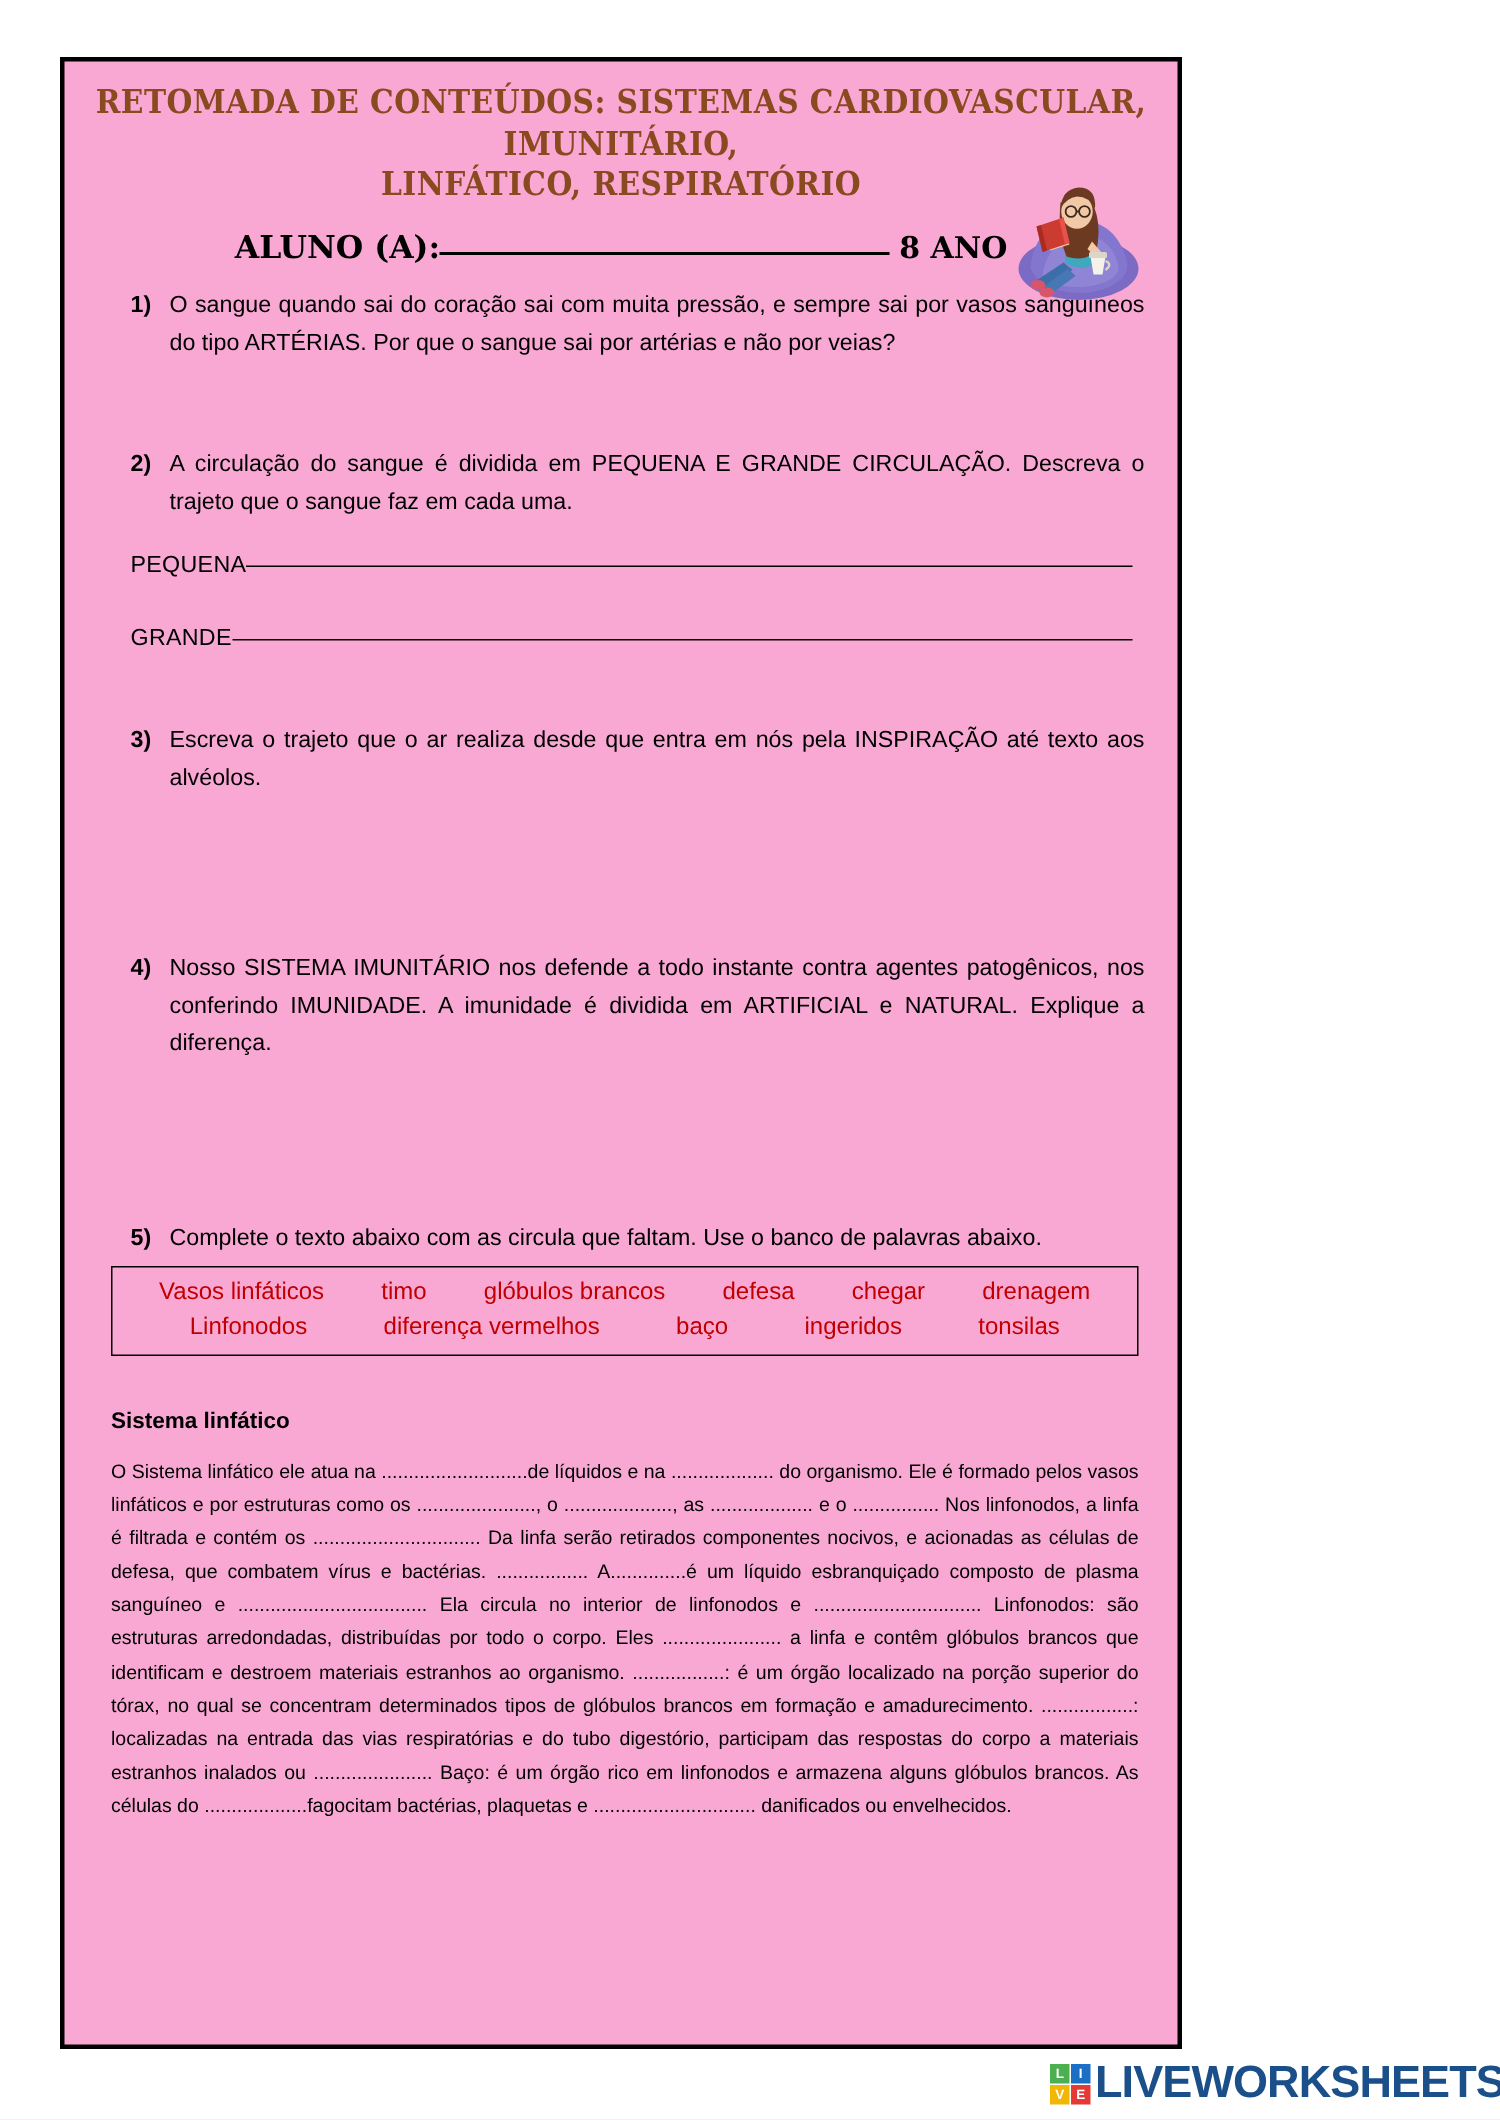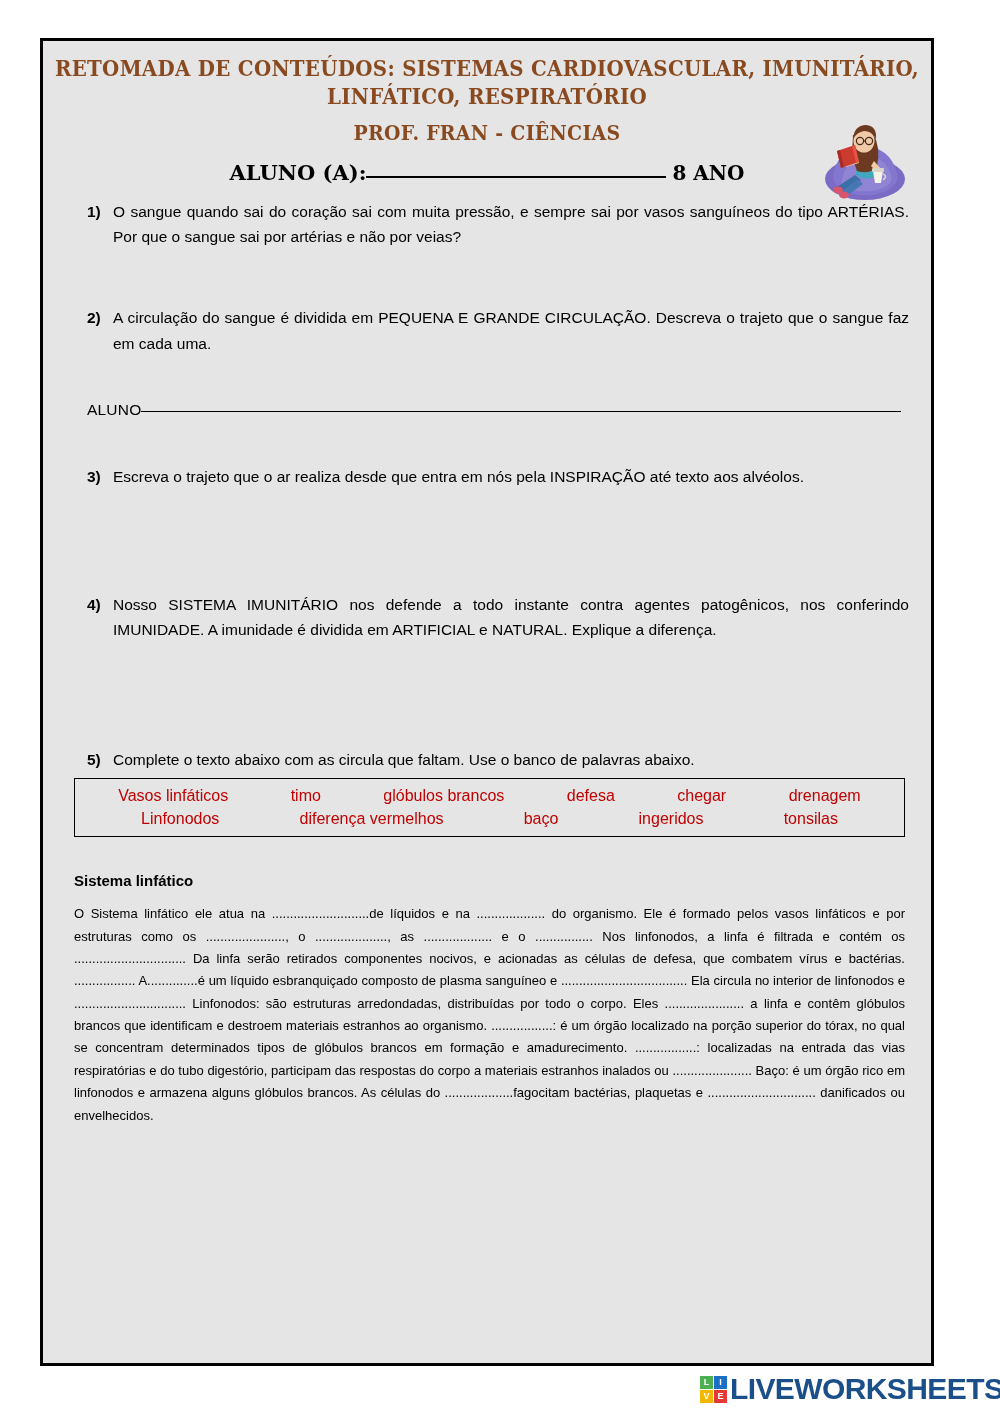--- a/index.html
+++ b/index.html
@@ -15,24 +15,24 @@
     font-family: "Liberation Sans", sans-serif;
     color: #000000;
     overflow: hidden;
   }
 
   
   #page-frame {
     position: absolute;
     left: 40px;
     top: 38px;
-    width: 894px;
+    width: 748px;
     height: 1328px;
     border: 3px solid #000000;
-    background: #e5e5e5;
+    background: #f9a8d4;
     box-sizing: border-box;
   }
 
   
   .header {
     position: relative;
     padding: 14px 10px 0 10px;
   }
   .title-line {
     font-family: "DejaVu Serif", serif;
@@ -190,21 +190,20 @@
 </style>
 </head>
 <body>
 
 <div id="page-frame">
 
   <div class="header">
 
     <div class="title-line">RETOMADA DE CONTEÚDOS: SISTEMAS CARDIOVASCULAR, IMUNITÁRIO,</div>
     <div class="title-line">LINFÁTICO, RESPIRATÓRIO</div>
-    <div class="title-line sub">PROF. FRAN - CIÊNCIAS</div>
 
     <div class="student-row">
       <span>ALUNO (A):</span><span class="underline-fill"></span><span class="grade">8 ANO</span>
     </div>
 
     <svg id="reader-illustration" viewBox="0 0 108 86" xmlns="http://www.w3.org/2000/svg">
       <ellipse cx="54" cy="62" rx="40" ry="21" fill="#7b6bc4"></ellipse>
       <path d="M22 62 Q24 34 50 30 Q78 28 86 56 Q90 72 62 78 Q30 80 22 62 Z" fill="#8376cf"></path>
       <path d="M30 66 Q34 44 52 40 Q74 38 80 58 Q84 70 60 74 Q36 76 30 66 Z" fill="#9b8fdb" opacity="0.55"></path>
 
@@ -245,23 +244,26 @@
     <span class="q-text">O sangue quando sai do coração sai com muita pressão, e sempre sai por vasos sanguíneos do tipo ARTÉRIAS. Por que o sangue sai por artérias e não por veias?</span>
   </div>
   <div class="spacer-q1"></div>
 
   <div class="q-block">
     <span class="q-num">2)</span>
     <span class="q-text">A circulação do sangue é dividida em PEQUENA E GRANDE CIRCULAÇÃO. Descreva o trajeto que o sangue faz em cada uma.</span>
   </div>
   <div class="spacer-q2"></div>
 
+  <div class="fill-row">
+    <span class="lbl">PEQUENA</span><span class="rule" style="width:780px"></span>
+  </div>
   <div style="height:24px"></div>
   <div class="fill-row">
-    <span class="lbl">ALUNO</span><span class="rule" style="width:790px"></span>
+    <span class="lbl">GRANDE</span><span class="rule" style="width:790px"></span>
   </div>
 
   <div style="height:42px"></div>
 
   <div class="q-block">
     <span class="q-num">3)</span>
     <span class="q-text">Escreva o trajeto que o ar realiza desde que entra em nós pela INSPIRAÇÃO até texto aos alvéolos.</span>
   </div>
   <div class="spacer-q3"></div>
   <div style="height:48px"></div>

